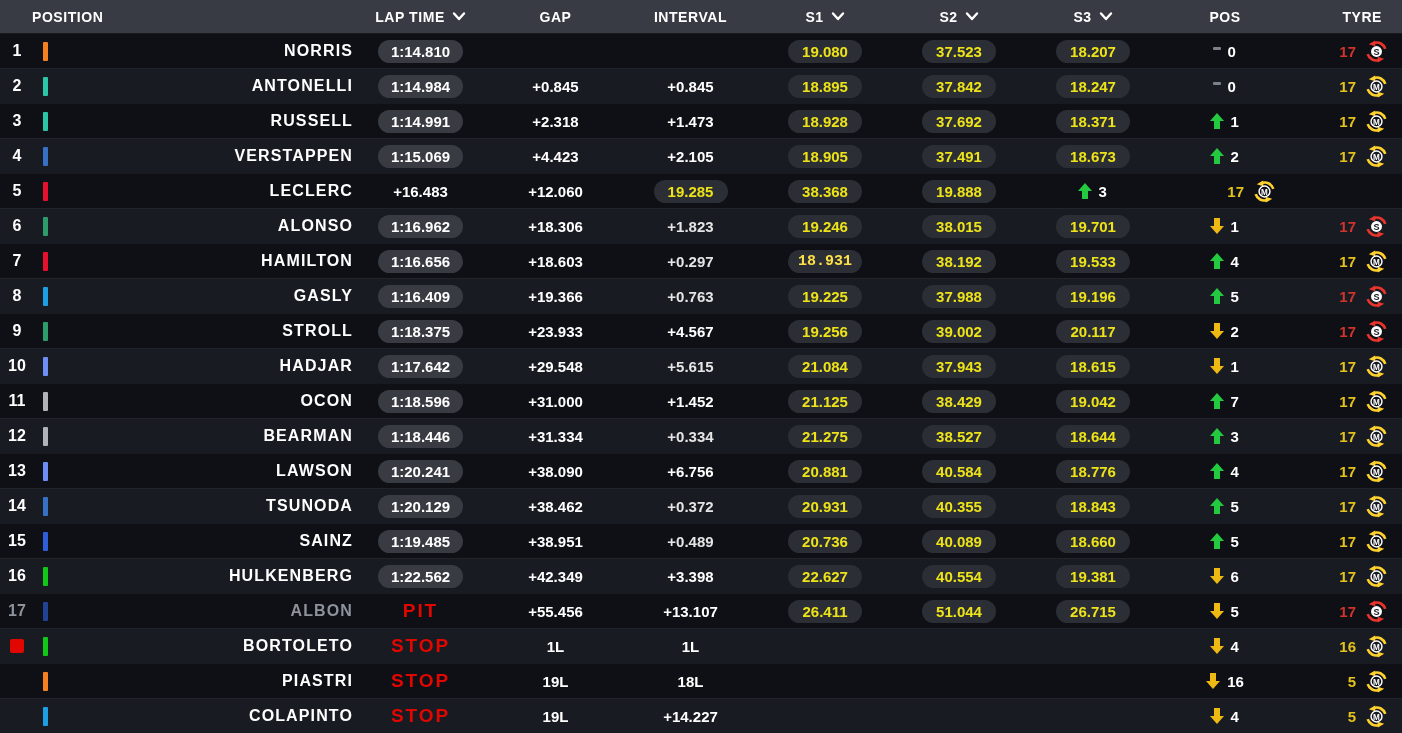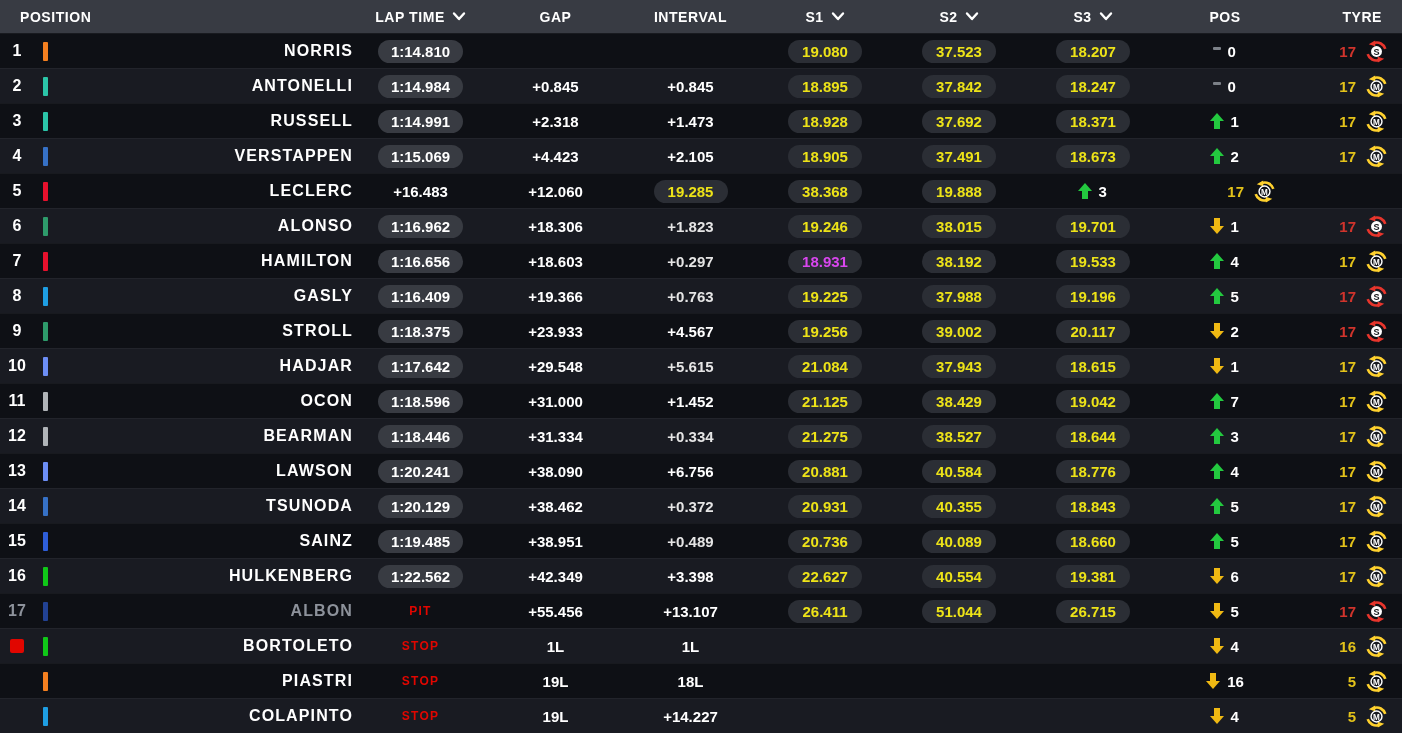--- a/index.html
+++ b/index.html
@@ -11,21 +11,21 @@
   .grid-row {
     display:grid;
     grid-template-columns:34px 24px 295px 135px 135px 135px 134px 134px 134px 130px 112px;
     align-items:center;
     width:1402px;
   }
 
   
   .thead { height:33px; background:#383B43; color:#fff; }
   .th { font-size:14px; font-weight:700; letter-spacing:.04em; display:flex; align-items:center; justify-content:center; gap:7px; }
-  .th-position { grid-column:1 / span 3; justify-content:flex-start; padding-left:20px; }
+  .th-position { grid-column:1 / span 3; justify-content:flex-start; padding-left:32px; }
   .th-tyre { justify-content:flex-end; padding-right:20px; }
   .chev { display:block; }
 
   
   .row { height:35px; border-top:1px solid rgba(255,255,255,.045); }
   .row.dark  { background:#0E1015; }
   .row.light { background:#191B22; }
 
   .cell { display:flex; align-items:center; justify-content:center; height:100%; }
   .c-pos { justify-content:center; }
@@ -40,26 +40,26 @@
   .teambar { width:5px; height:19px; border-radius:1px; display:block; }
   .teambar.dim { opacity:.65; }
 
   .driver { color:#fff; font-size:16px; font-weight:800; letter-spacing:.07em; }
   .driver.dim { color:#8D929B; }
 
   .pill { border-radius:15px; text-align:center; font-weight:700; font-size:15px;
           padding:3px 0; display:block; font-variant-numeric:tabular-nums; }
   .pill.lap { background:#383B42; color:#fff; min-width:80px; padding:3px 13px; }
   .pill.sector { background:#2B2E35; color:#EDE318; min-width:74px;text-align:center; }
-  .pill.sector.green { color:#d946ef; }
+  .pill.sector.green { color:#fde047;font-family:Liberation Mono, monospace; }
 
   .val { color:#fff; font-size:15px; font-weight:600; font-variant-numeric:tabular-nums; }
   .val.green { color:#e5e5e5; font-weight:700; }
 
-  .redtext { color:#E10600; font-size:12px; font-weight:800; letter-spacing:.10em; }
+  .redtext { color:#E10600; font-size:19px; font-weight:800; letter-spacing:.10em; }
 
   .c-chg { gap:7px; }
   .dash { width:8px; height:3px; border-radius:1px; background:#7C8188; display:block; margin-top:-6px; }
   .chgnum { color:#fff; font-size:15px; font-weight:700; min-width:10px; text-align:left; }
 
   .tyrelaps { font-size:15px; font-weight:700; }
   .tyrelaps.red { color:#D0342C; }
   .tyrelaps.yellow { color:#E3C21A; }
 </style>
 </head>

